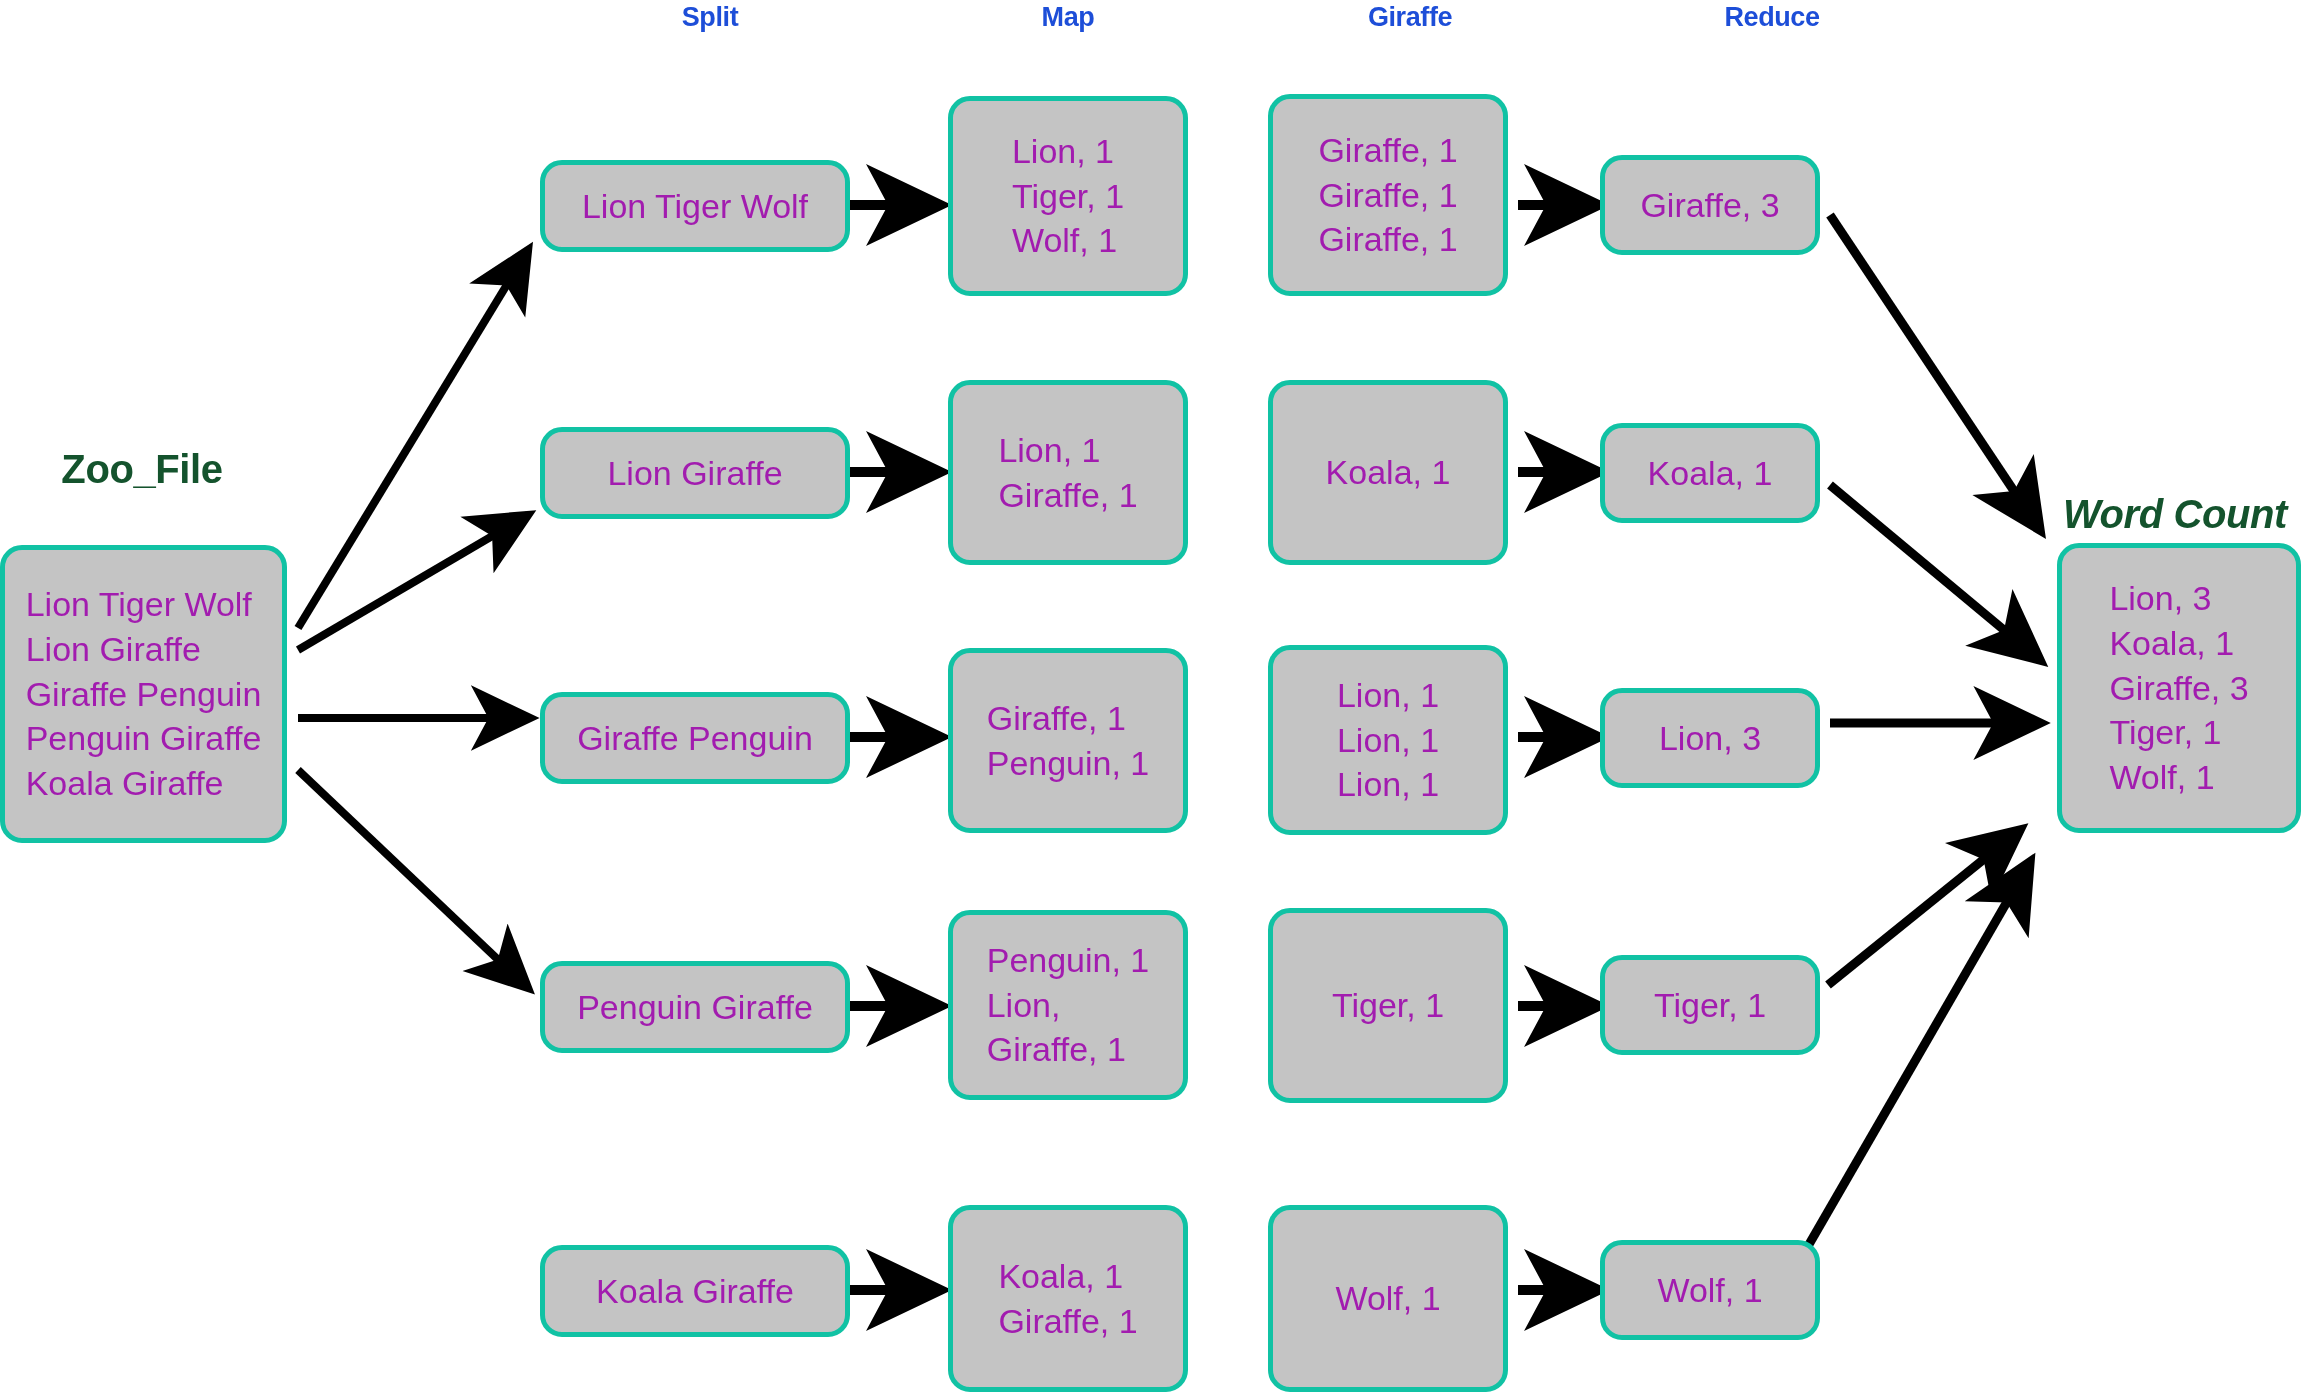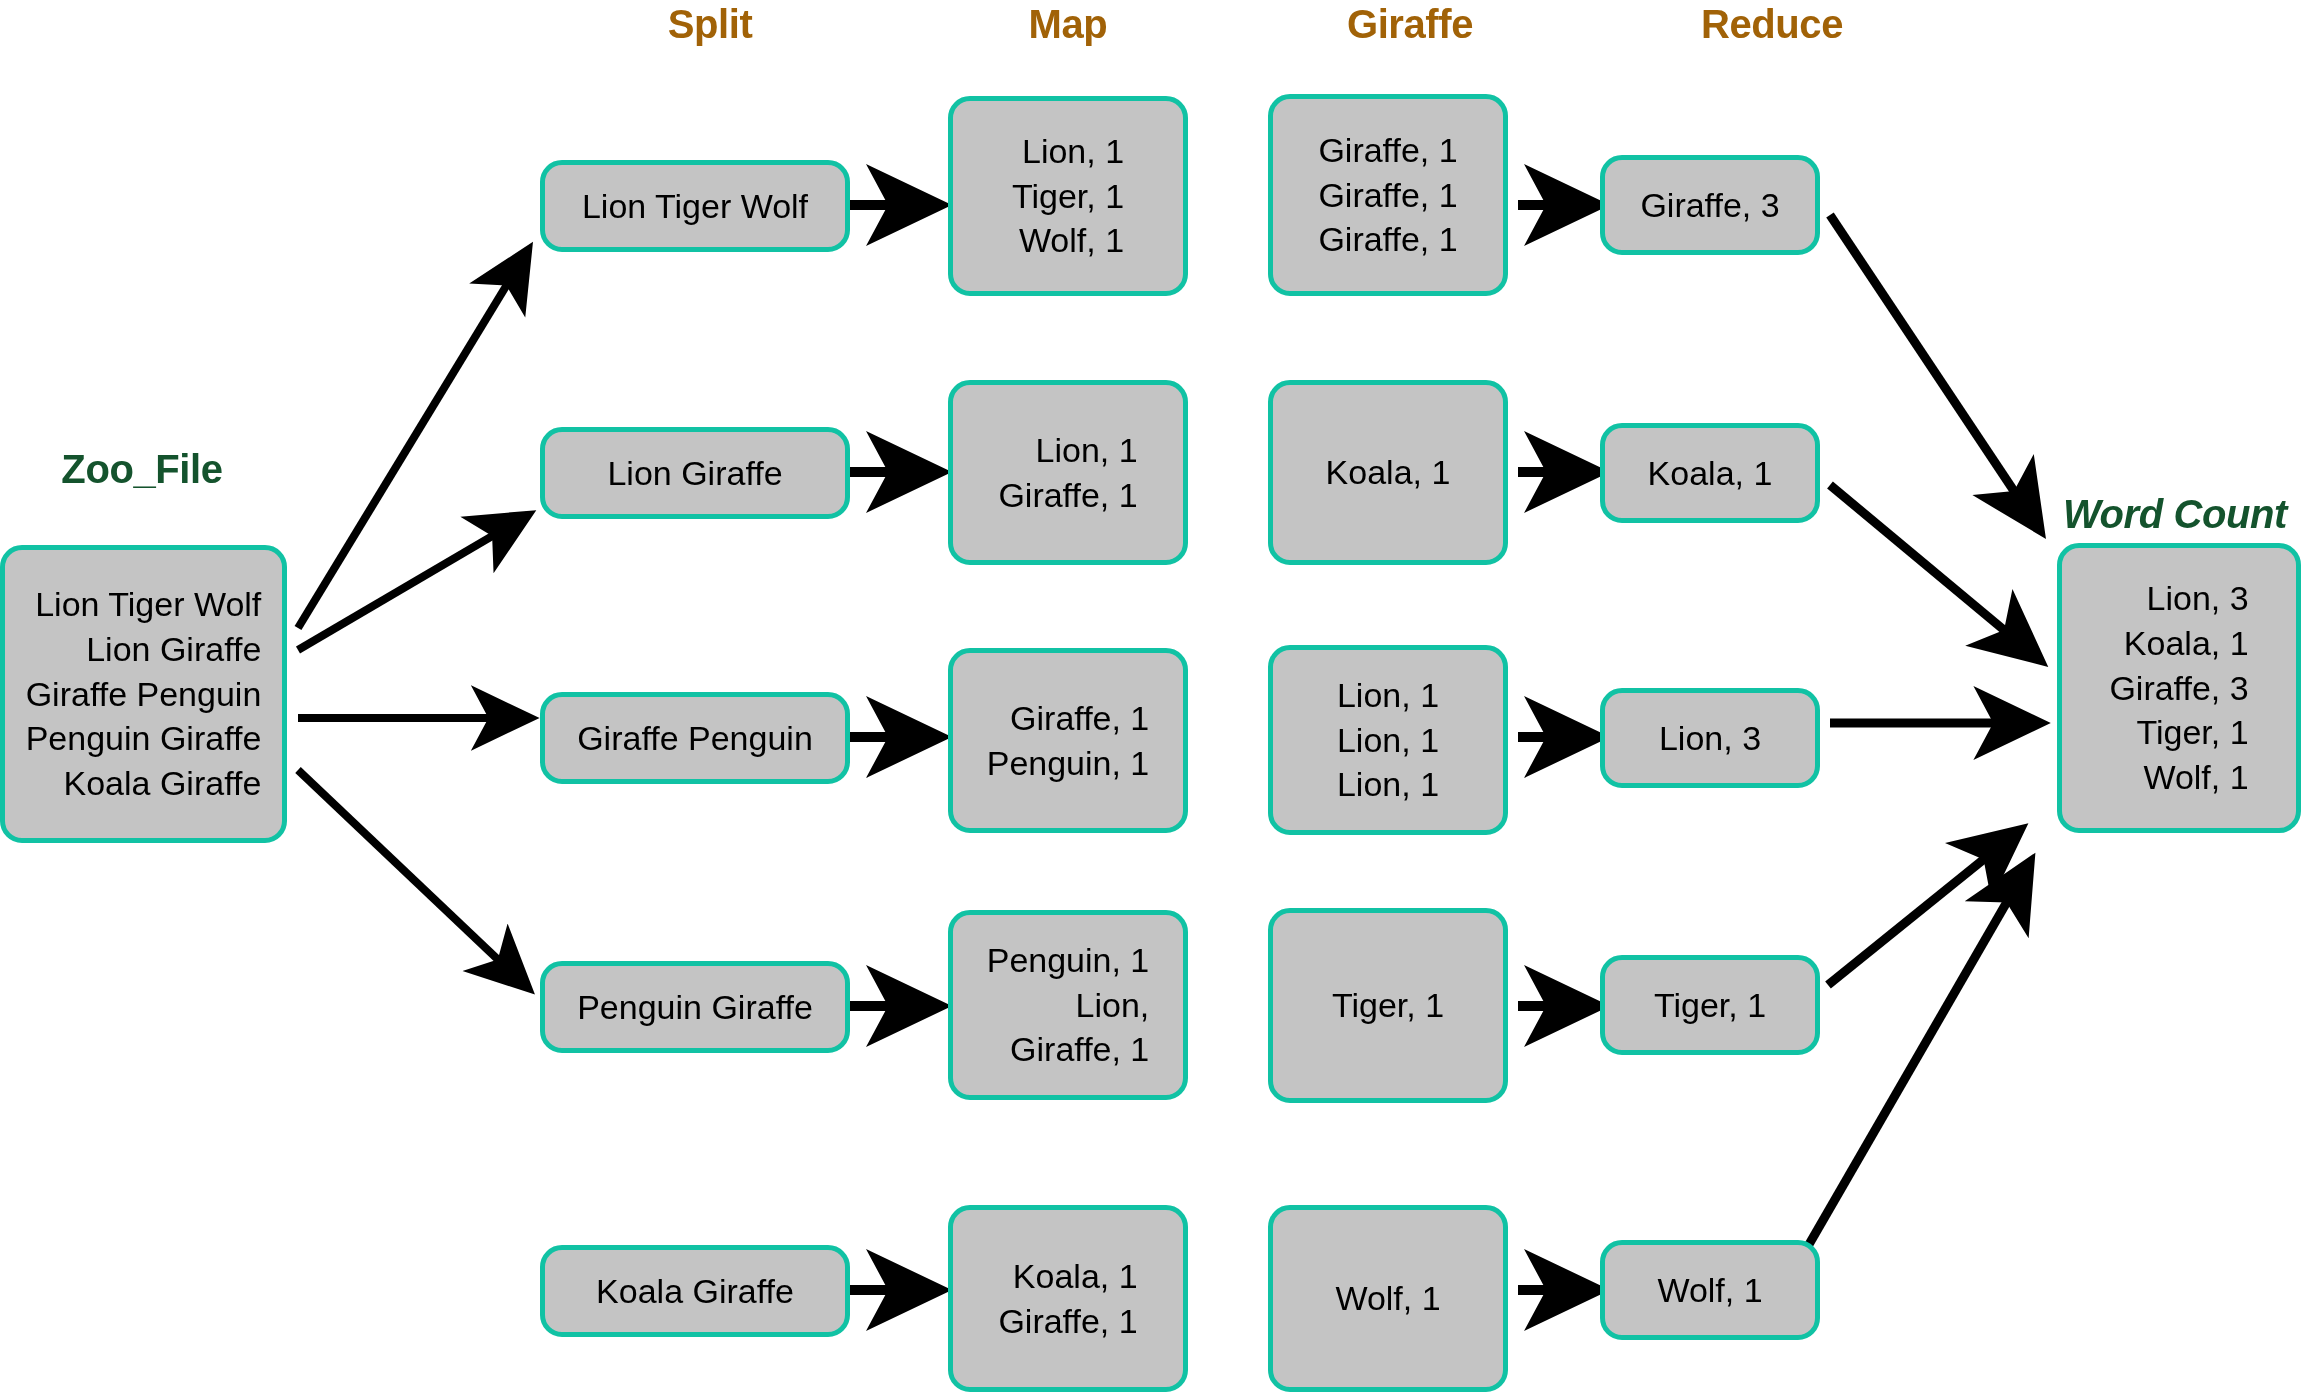--- a/index.html
+++ b/index.html
@@ -21,22 +21,22 @@
     position: absolute;
     left: 0;
     top: 0;
     width: 2301px;
     height: 1392px;
     pointer-events: none;
   }
   .col-header {
     position: absolute;
     font-weight: bold;
-    font-size: 40px;
-    color: #a16207;
+    font-size: 27px;
+    color: #1d4ed8;
     letter-spacing: -0.4px;
     text-align: center;
     white-space: nowrap;
     transform: translateX(-50%);
   }
   .box-title {
     position: absolute;
     font-weight: bold;
     font-size: 40px;
     color: #14532d;
@@ -47,22 +47,22 @@
   }
   .node {
     position: absolute;
     box-sizing: border-box;
     background: #c4c4c4;
     border: 5px solid #11c2a4;
     border-radius: 22px;
     display: flex;
     align-items: center;
     justify-content: center;
-    text-align: right;
-    color: #000000;
+    text-align: left;
+    color: #a21caf;
     font-size: 34px;
     line-height: 1.32;
     padding: 6px 10px;
   }
   .node .lines {
     white-space: pre-line;
   }
 </style>
 </head>
 <body>

